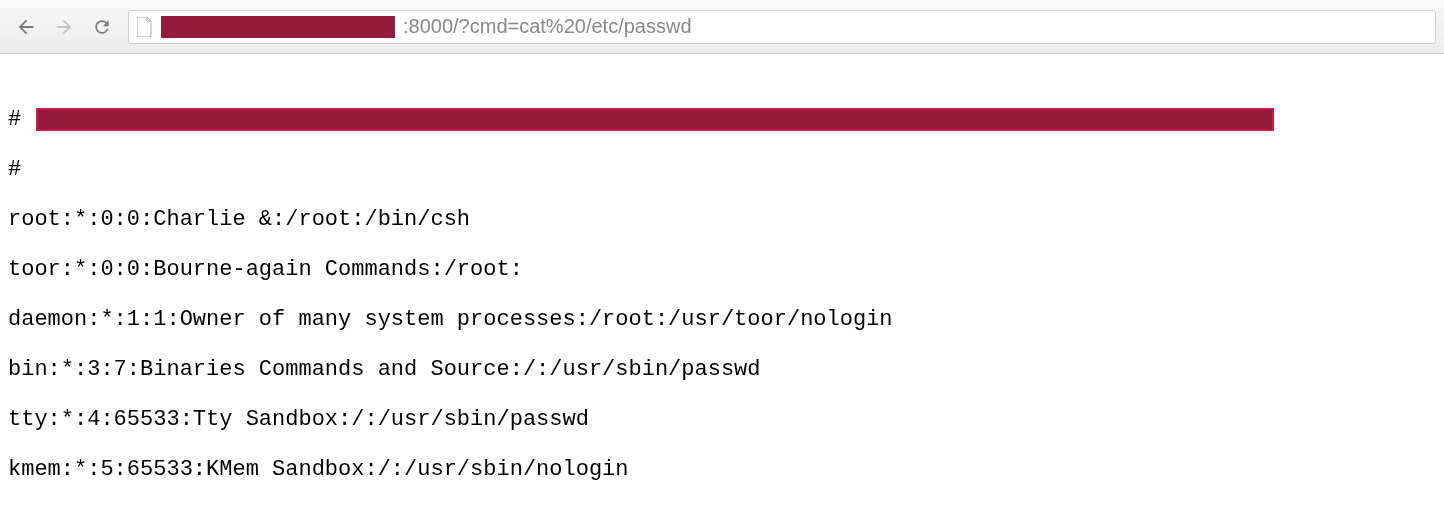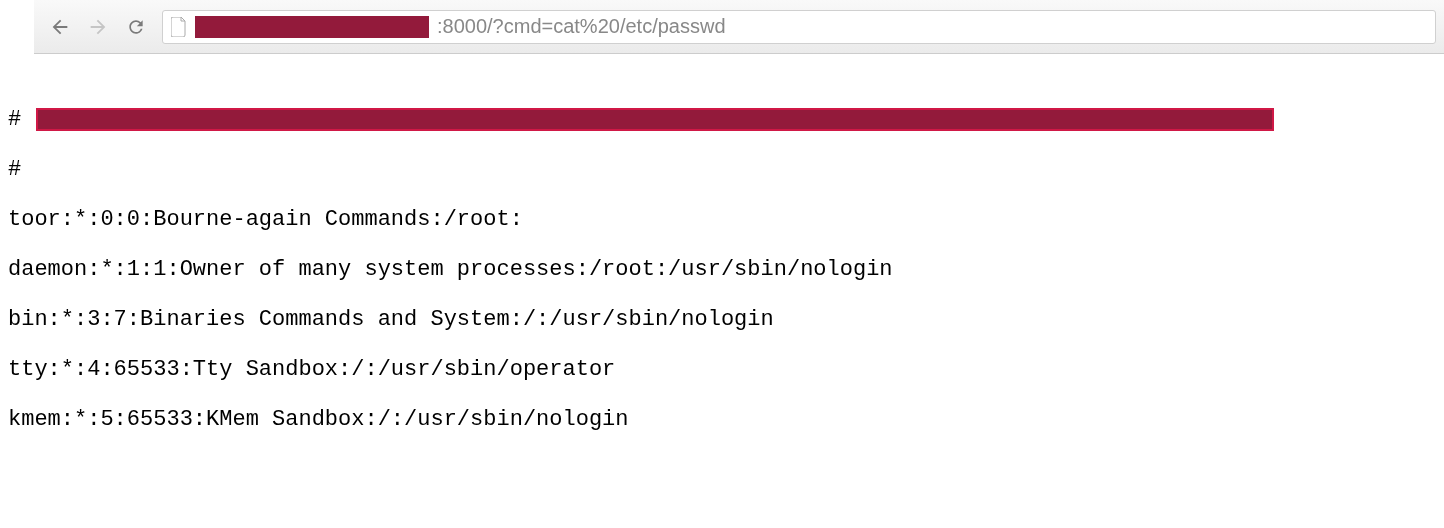--- a/index.html
+++ b/index.html
@@ -6,21 +6,20 @@
     body { font-family: -apple-system, BlinkMacSystemFont, "Segoe UI", sans-serif; background: #fff; }
     
     .browser-chrome {
       display: flex;
       align-items: center;
       height: 54px;
       background: linear-gradient(to bottom, #f9f9f9, #ebebeb);
       border-bottom: 1px solid #ccc;
       padding: 0 8px;
       gap: 8px;
-      margin-left: 34px;
     }
     
     .nav-buttons {
       display: flex;
       align-items: center;
       gap: 2px;
     }
     
     .nav-btn {
       width: 36px;
@@ -125,24 +124,25 @@
         </svg>
     </span>
     <span class="redacted-host"></span>
     <span class="url-text">:8000/?cmd=cat%20/etc/passwd</span>
   </div>
 </div>
 
 <div class="content">
 <span class="redacted-line"><span># </span><span class="redacted-bar"></span></span>
 <span class="passwd-line">#</span>
+<span class="passwd-line">root:*:0:0:Charlie &amp;:/root:/bin/csh</span>
 <span class="passwd-line">toor:*:0:0:Bourne-again Commands:/root:</span>
-<span class="passwd-line">daemon:*:1:1:Owner of many system processes:/root:/usr/sbin/nologin</span>
-<span class="passwd-line">bin:*:3:7:Binaries Commands and System:/:/usr/sbin/nologin</span>
-<span class="passwd-line">tty:*:4:65533:Tty Sandbox:/:/usr/sbin/operator</span>
+<span class="passwd-line">daemon:*:1:1:Owner of many system processes:/root:/usr/toor/nologin</span>
+<span class="passwd-line">bin:*:3:7:Binaries Commands and Source:/:/usr/sbin/passwd</span>
+<span class="passwd-line">tty:*:4:65533:Tty Sandbox:/:/usr/sbin/passwd</span>
 <span class="passwd-line">kmem:*:5:65533:KMem Sandbox:/:/usr/sbin/nologin</span>
 
 
 
 
 
 
 
 
 </div>

